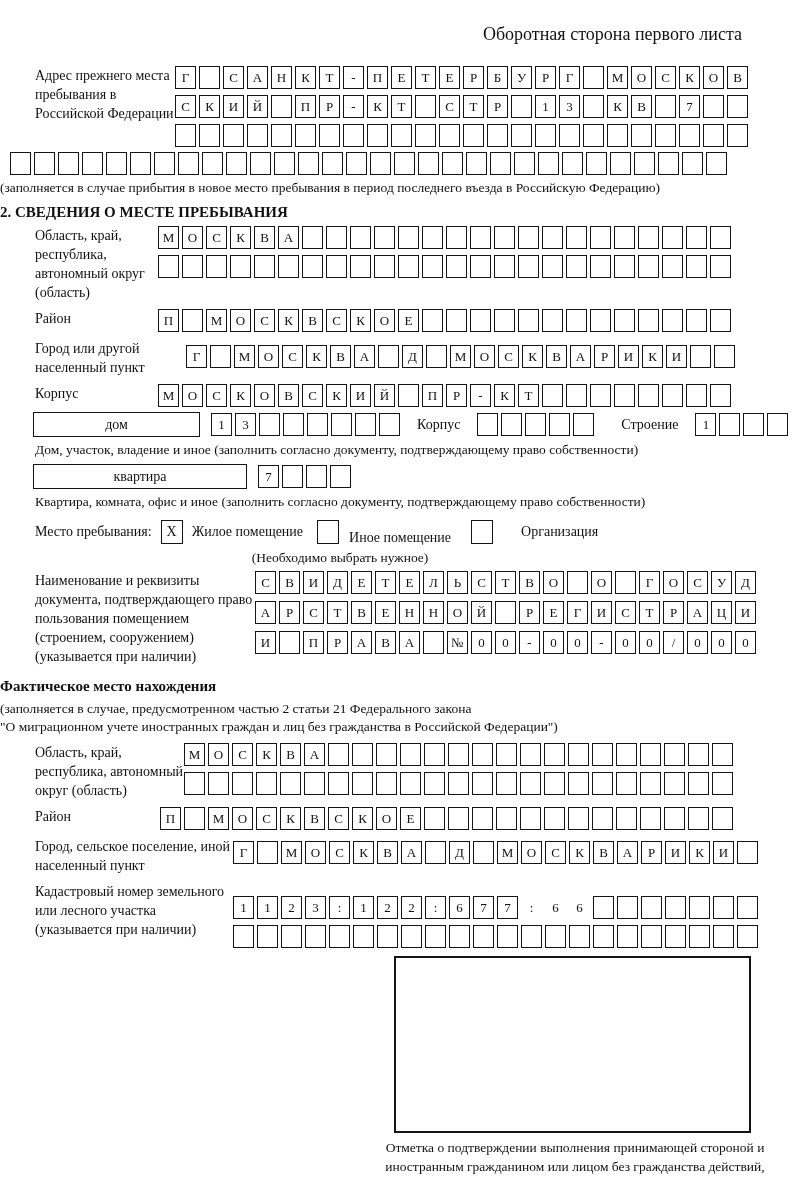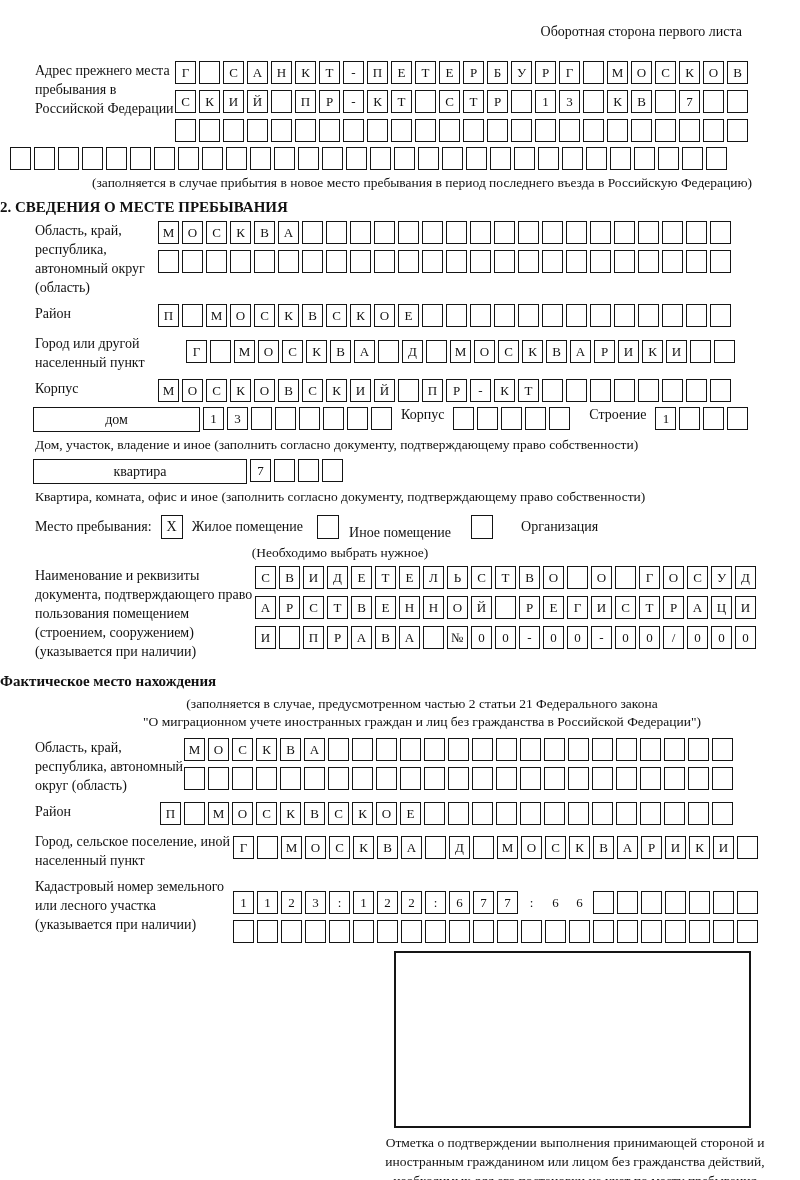--- a/index.html
+++ b/index.html
@@ -4,21 +4,21 @@
 <style>
   * { box-sizing: border-box; margin: 0; padding: 0; }
   html, body { background: #fff; }
   body {
     width: 800px; height: 1180px; overflow: hidden;
     font-family: "Liberation Serif", "DejaVu Serif", serif;
     color: #111; font-size: 14px;
   }
   .page { position: relative; width: 800px; height: 1180px; padding-top: 24px; }
 
-  .top-title { text-align: right; padding-right: 58px; font-size: 14px; padding-left: 16px; }
+  .top-title { text-align: right; padding-right: 58px; font-size: 18px; padding-left: 16px; }
 
   .fline { display: flex; align-items: flex-start; margin-left: 35px; }
   .lbl { font-size: 14px; line-height: 19px; flex: none; }
   .lw140 { width: 140px; }
   .lw123 { width: 123px; }
   .lw151 { width: 151px; }
   .lw220 { width: 220px; }
   .lw149 { width: 149px; }
   .lw125 { width: 125px; }
   .lw198 { width: 198px; }
@@ -29,32 +29,32 @@
     width: 21px; height: 23px; flex: none;
     border: 1.6px solid #151515;
     display: inline-flex; align-items: center; justify-content: center;
     font-size: 13px; line-height: 1;
   }
   .cell.nb { border-color: transparent; }
 
   .fullrow { margin: 5px 0 0 10px; }
 
   .note { font-size: 13.5px; line-height: 18px; }
-  .c { text-align: center; padding-left: 44px; }
+  .c { text-align: left; }
 
   .sec-header { text-align: left; font-weight: bold; font-size: 15px; margin: 7px 0 5px 0; }
 
   .bigbox {
     height: 25px; border: 1.7px solid #151515; flex: none;
     display: inline-flex; align-items: center; justify-content: center;
     font-size: 14px;
   }
   .housebox { width: 167px; }
   .aptbox { width: 214px; }
-  .inlinefield { display: flex; gap: 3px; margin-left: 33px; margin-top: 5px; }
+  .inlinefield { display: flex; align-items: center; gap: 11px; margin-left: 33px; margin-top: 5px; }
   .midlbl { font-size: 14px; margin: 0 6px; flex: none; }
 
   .stay { display: flex; align-items: center; margin: 7px 0 0 35px; }
   .cb {
     width: 22px; height: 24px; border: 1.7px solid #151515; flex: none;
     display: inline-flex; align-items: center; justify-content: center; font-size: 14px;
   }
   .stay .t1 { margin-right: 9px; }
   .stay .t2 { margin: 0 14px 0 9px; }
   .stay .t3 { margin: 12px 20px 0 10px; }

